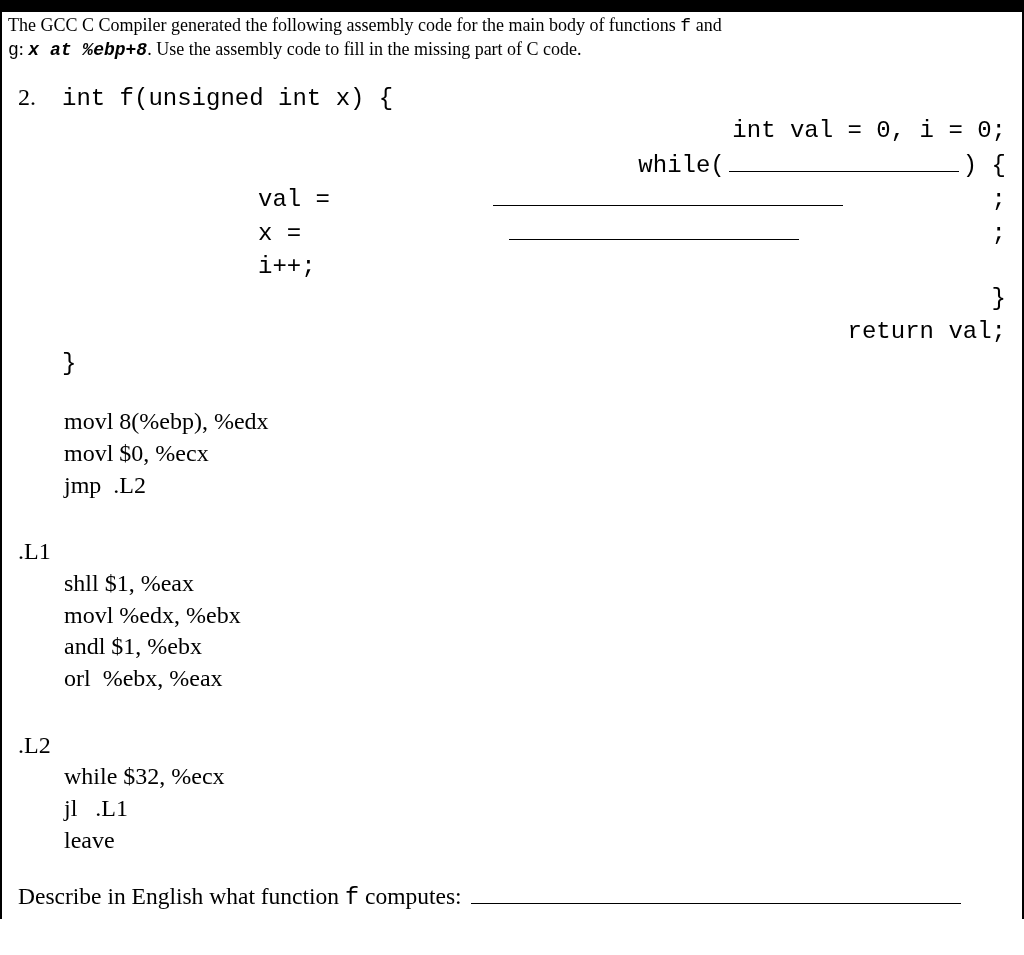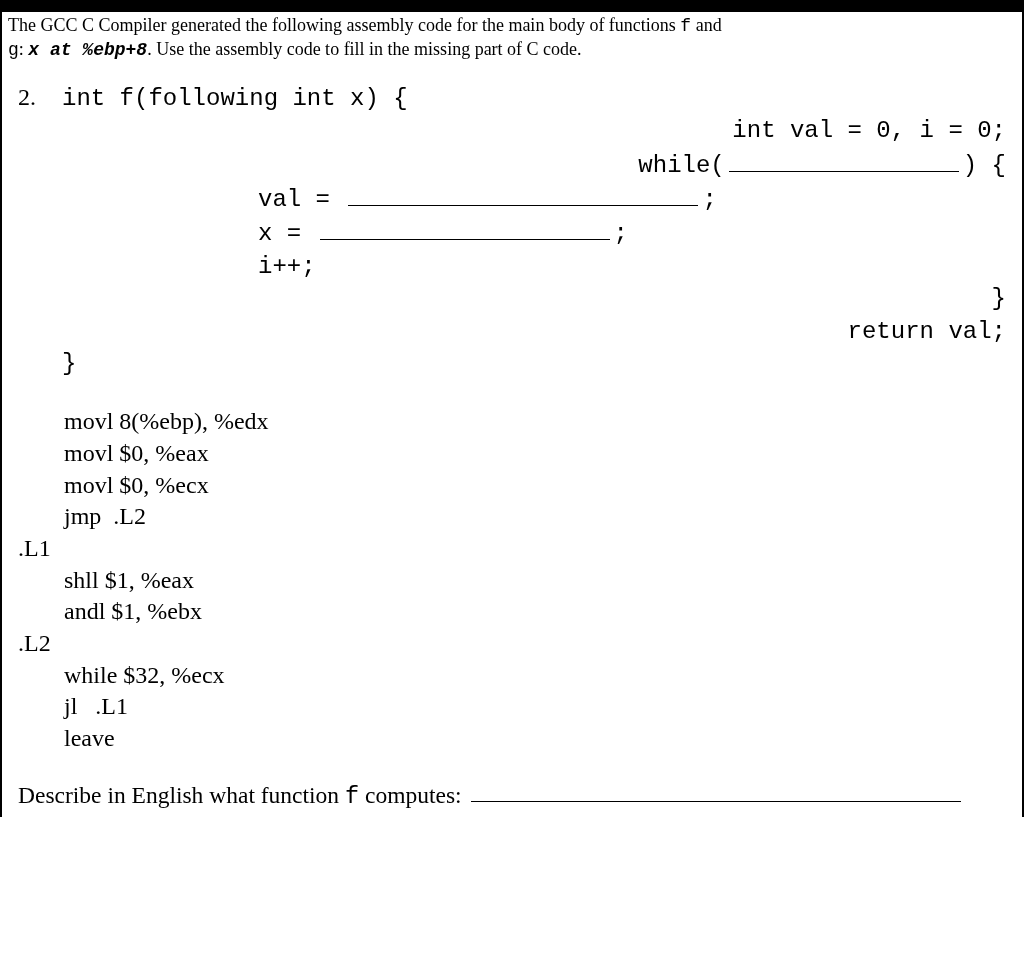--- a/index.html
+++ b/index.html
@@ -50,21 +50,21 @@
       align-items: baseline;
     }
     .q-number {
       font-family: "Times New Roman", Times, serif;
       font-size: 24px;
       display: inline-block;
       width: 44px;
     }
     .indent-1 { padding-left: 44px; }
     .indent-2 { padding-left: 110px; justify-content: flex-end; }
-    .indent-4 { padding-left: 240px; }
+    .indent-4 { padding-left: 240px; justify-content: space-between; }
     .blank {
       display: inline-block;
       border-bottom: 1.5px solid #000;
       height: 1em;
       vertical-align: baseline;
       margin: 0 4px;
     }
     .blank-short { width: 230px; }
     .blank-med { width: 290px; }
     .blank-long { width: 350px; }
@@ -74,66 +74,68 @@
     }
     .asm-line {
       font-family: Liberation Serif, serif;
       font-size: 24px;
       white-space: pre;
       line-height: 1.32;
     }
     .asm-label {
       padding-left: 0;
       margin-left: -46px;
+      margin-top: 35px;
     }
     .describe {
       font-family: "Times New Roman", Times, serif;
       font-size: 23.5px;
       padding: 24px 14px 8px 14px;
     }
   </style>
 </head>
 <body>
 
 <div class="black-bar"></div>
 
 <div class="content">
 
   <div class="intro">
     <span>The </span><span style="font-variant: small-caps;">GCC</span><span> C Compiler generated the following assembly code for the main body of functions </span><span class="mono">f</span><span> and </span><br><span class="mono">g</span><span>: </span><span class="italic-mono">x</span><span class="italic-mono"> at </span><span class="italic-mono">%ebp+8</span><span>.   Use the assembly code to fill in the missing part of C code.</span>
   </div>
 
   <div class="question-block">
     <div class="q-line">
-      <span class="q-number">2.</span><span>int f(following int x) {</span>
+      <span class="q-number">2.</span><span>int f(unsigned int x) {</span>
     </div>
     <div class="q-line indent-2"><span>int val = 0, i = 0;</span></div>
     <div class="q-line indent-2">
       <span>while(</span><span class="blank blank-short"></span><span>) {</span>
     </div>
     <div class="q-line indent-4">
       <span>val = </span><span class="blank blank-long"></span><span>;</span>
     </div>
     <div class="q-line indent-4">
       <span>x = </span><span class="blank blank-med"></span><span>;</span>
     </div>
     <div class="q-line indent-4"><span>i++;</span></div>
     <div class="q-line indent-2"><span>}</span></div>
     <div class="q-line indent-2"><span>return val;</span></div>
     <div class="q-line indent-1"><span>}</span></div>
   </div>
 
   <div class="asm-block">
     <div class="asm-line">movl 8(%ebp), %edx</div>
-    <div class="asm-line">movl $0, %eax</div>
     <div class="asm-line">movl $0, %ecx</div>
     <div class="asm-line">jmp  .L2</div>
     <div class="asm-line asm-label">.L1</div>
     <div class="asm-line">shll $1, %eax</div>
+    <div class="asm-line">movl %edx, %ebx</div>
     <div class="asm-line">andl $1, %ebx</div>
+    <div class="asm-line">orl  %ebx, %eax</div>
     <div class="asm-line asm-label">.L2</div>
     <div class="asm-line">while $32, %ecx</div>
     <div class="asm-line">jl   .L1</div>
     <div class="asm-line">leave</div>
   </div>
 
   <div class="describe">
     <span>Describe in English what function </span><span class="mono">f</span><span> computes: </span><span class="blank blank-xlong"></span>
   </div>
 

